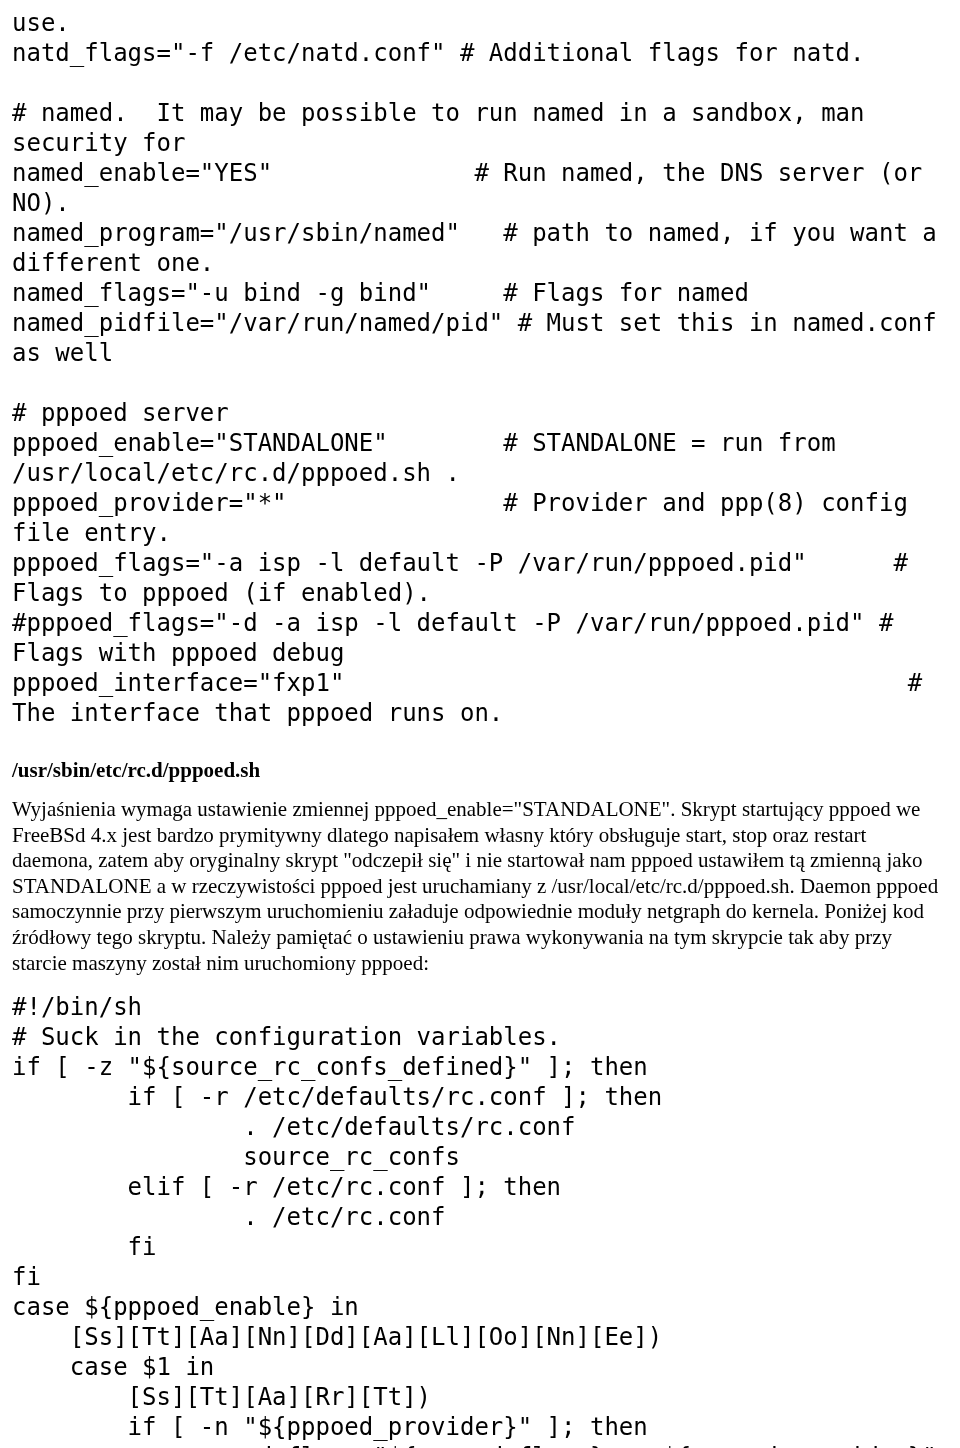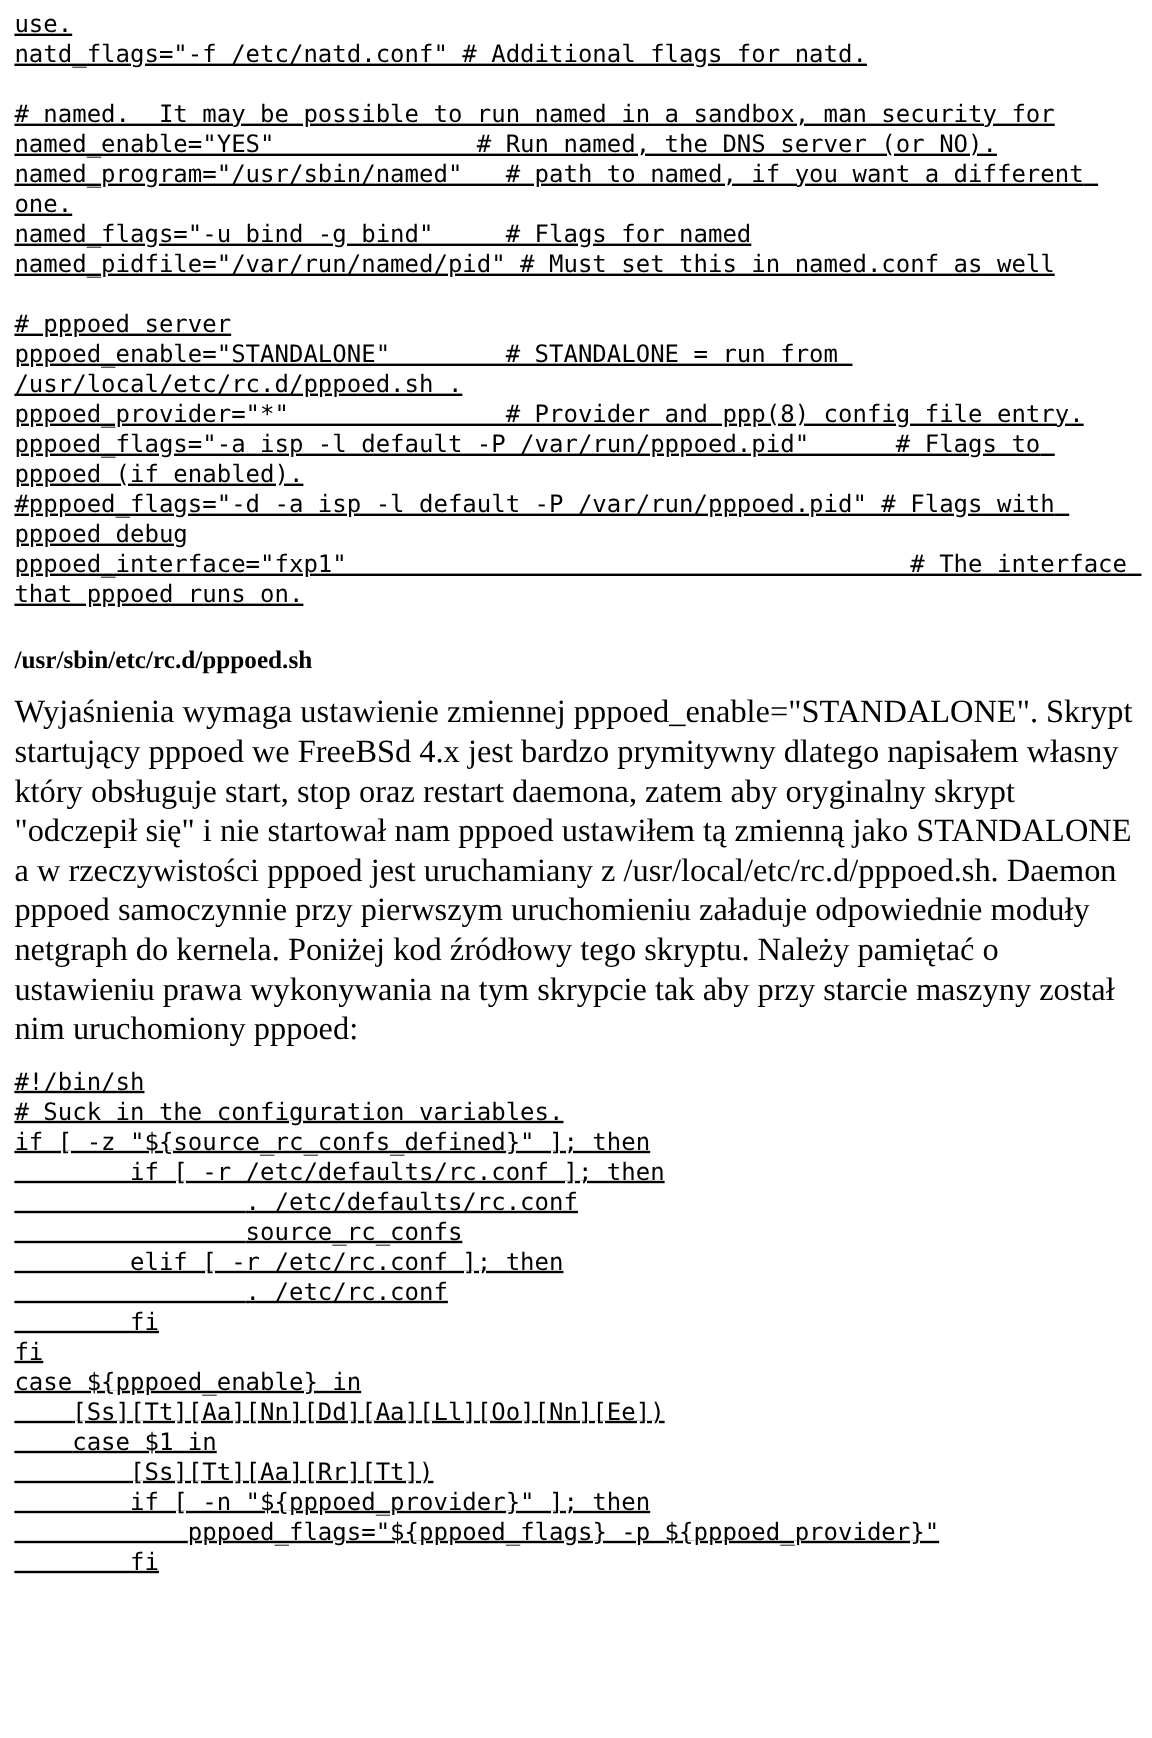--- a/index.html
+++ b/index.html
@@ -6,36 +6,35 @@
     background: #ffffff;
     margin: 0;
     padding: 8px 12px;
     font-family: "Times New Roman", Times, serif;
     color: #000000;
     width: 960px;
     box-sizing: border-box;
   }
   .mono {
     font-family: "DejaVu Sans Mono", "Lucida Console", Consolas, monospace;
-    font-size: 20px;
+    font-size: 24px;
     line-height: 1.25;
     white-space: pre-wrap;
     word-wrap: break-word;
-    text-decoration: underline;
   }
   .heading {
     font-family: "Times New Roman", Times, serif;
     font-weight: bold;
     font-size: 21px;
     margin-top: 30px;
     margin-bottom: 14px;
   }
   .prose {
     font-family: "Times New Roman", Times, serif;
-    font-size: 27px;
+    font-size: 21px;
     line-height: 1.22;
     margin-bottom: 16px;
   }
 </style>
 </head>
 <body>
 
 <div class="mono">use.
 natd_flags="-f /etc/natd.conf" # Additional flags for natd.
 

